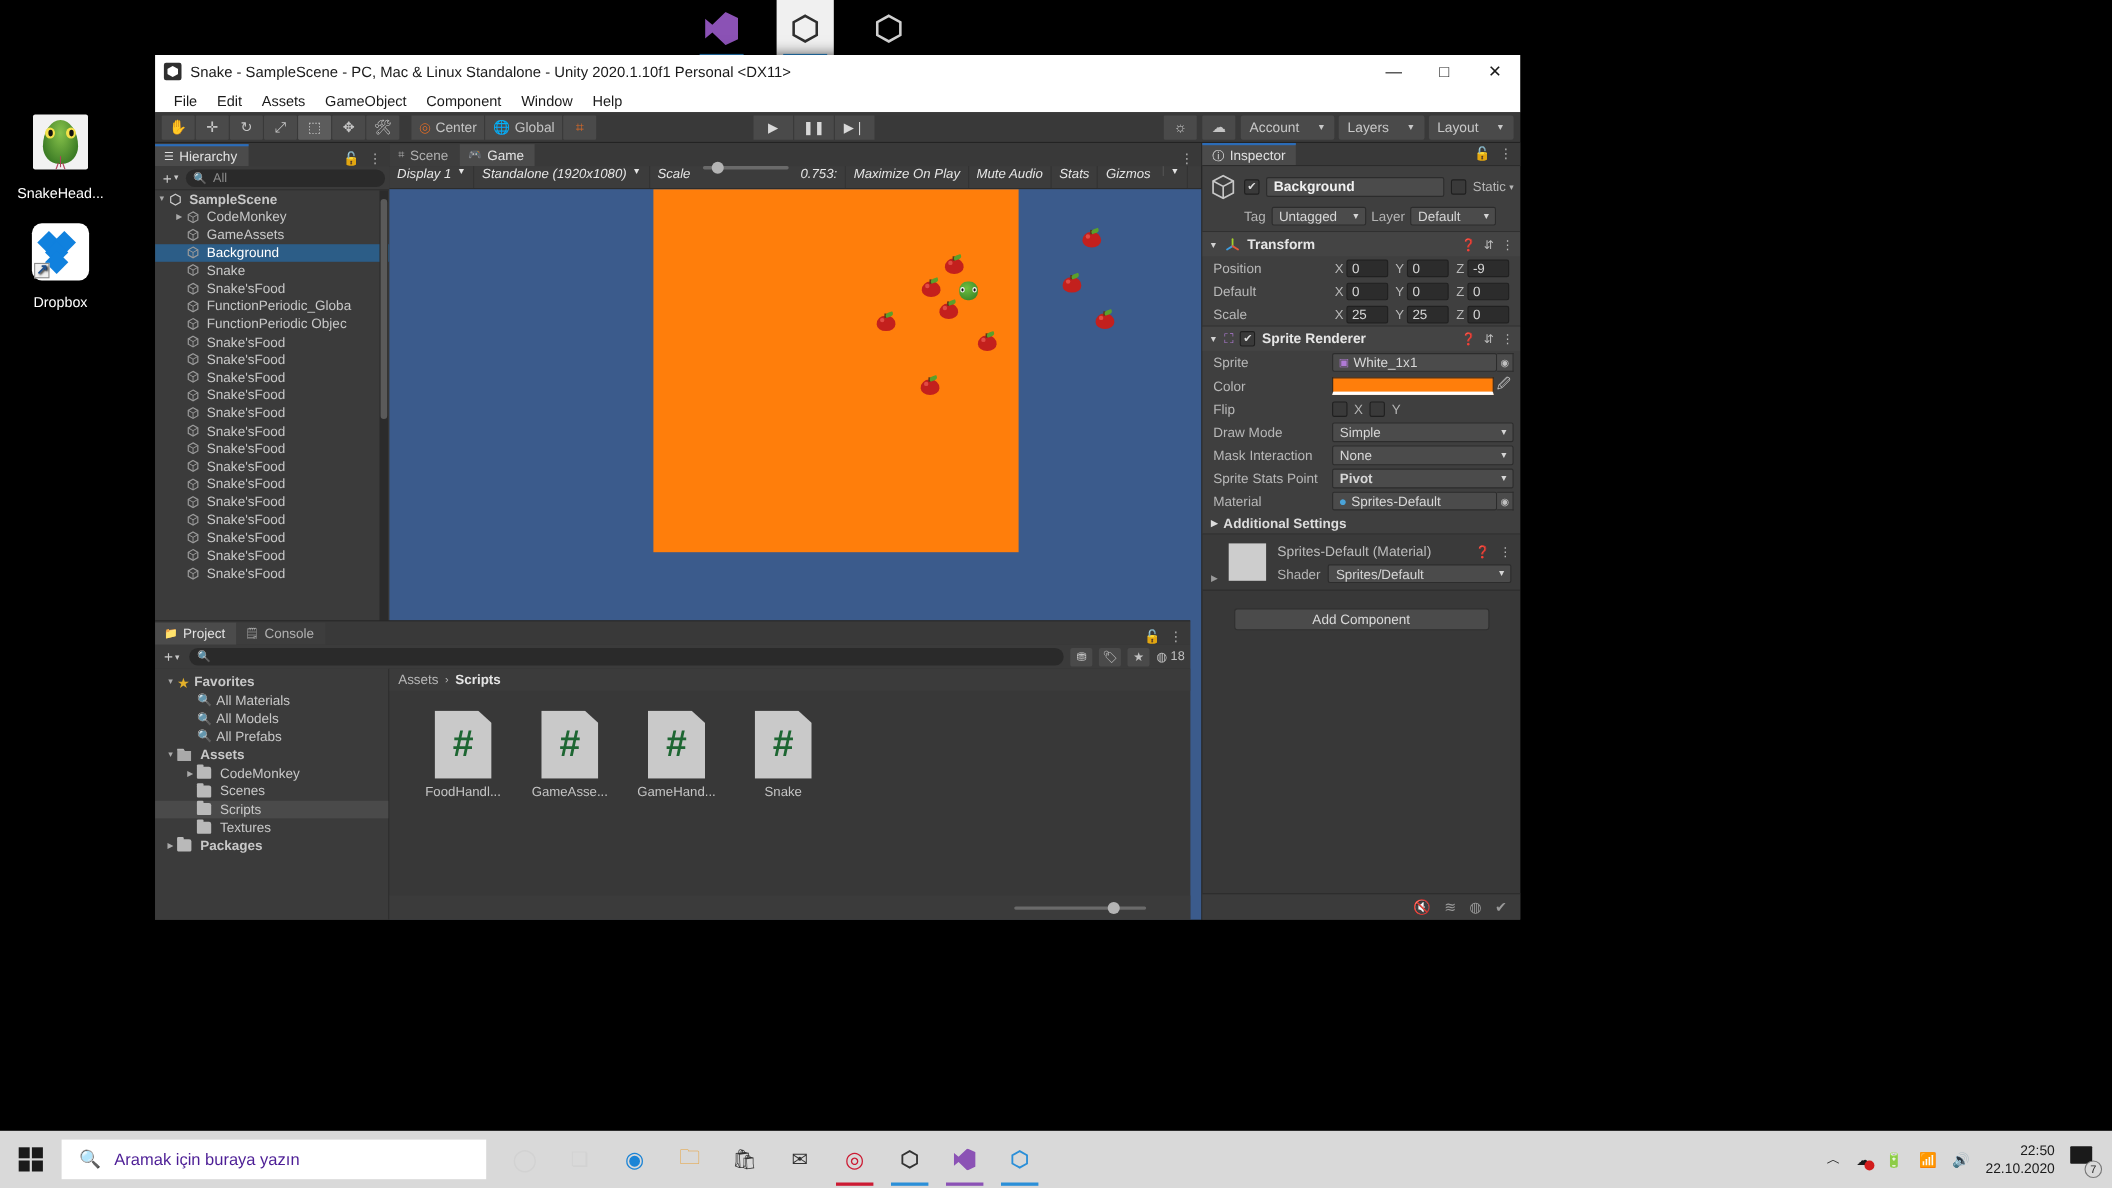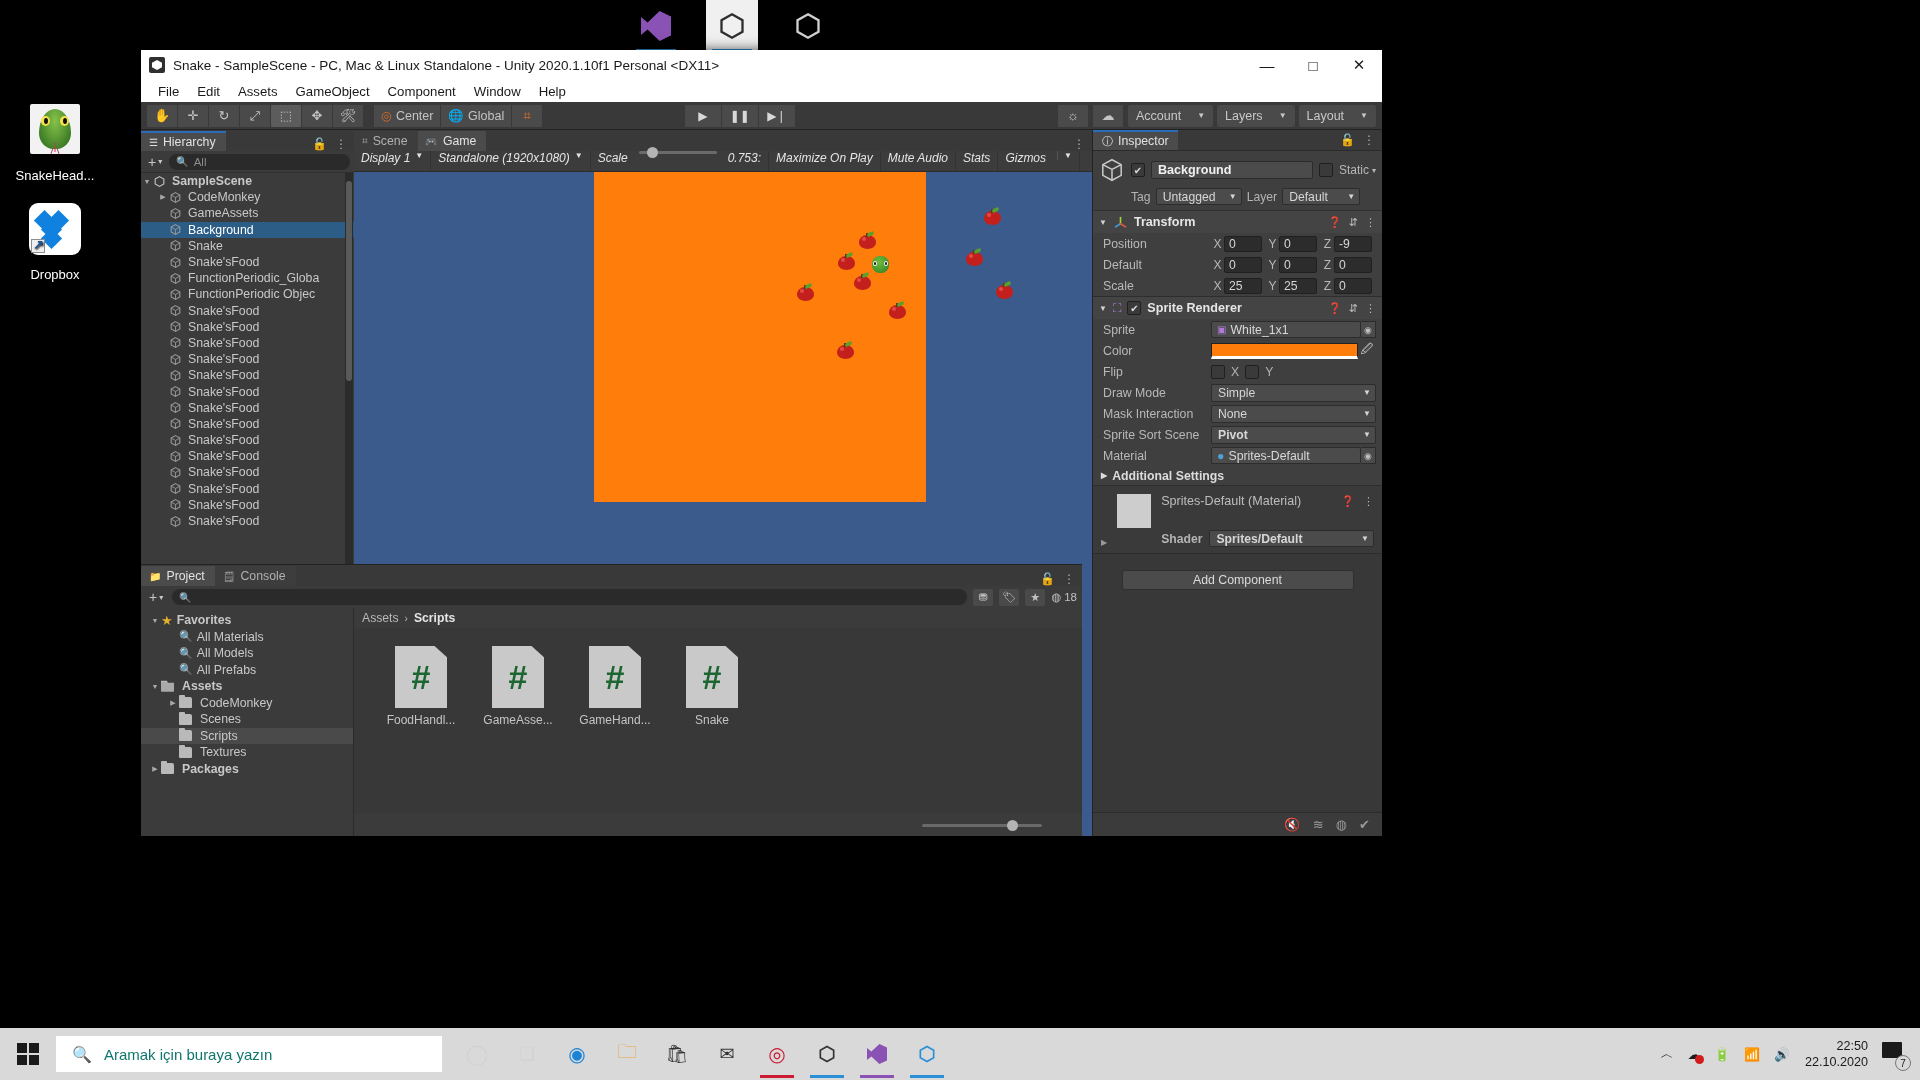--- a/index.html
+++ b/index.html
@@ -814,21 +814,21 @@
 
           <div class="prop">
             <span class="pname">Mask Interaction</span>
             <div class="dd" style="flex:1;height:18px;">
               <span>None</span>
               <span class="caret">▼</span>
             </div>
           </div>
 
           <div class="prop">
-            <span class="pname">Sprite Sort Scene</span>
+            <span class="pname">Sprite Stats Point</span>
             <div class="dd" style="flex:1;height:18px;font-weight:bold;">
               <span>Pivot</span>
               <span class="caret">▼</span>
             </div>
           </div>
 
           <div class="prop">
             <span class="pname">Material</span>
             <div class="field">
               <span style="color:#4aa3d8;">●</span>
@@ -845,21 +845,21 @@
 
         <div class="matprev">
           <span class="caret" style="align-self:flex-end;color:#9a9a9a;">▶</span>
           <div class="matsq"></div>
           <div style="flex:1;">
             <div style="display:flex;align-items:center;">
               <span style="font-size:12.6px;color:#bdbdbd;">Sprites-Default (Material)</span>
               <span style="margin-left:auto;color:#bdbdbd;font-size:11px;">❓</span>
               <span style="margin-left:8px;color:#bdbdbd;font-size:11px;">⋮</span>
             </div>
-            <div style="display:flex;align-items:center;gap:7px;margin-top:22px;font-weight:bold;">
+            <div style="display:flex;align-items:center;gap:7px;margin-top:5px;">
               <span class="lbl">Shader</span>
               <div class="dd" style="flex:1;height:17px;">
                 <span>Sprites/Default</span>
                 <span class="caret">▼</span>
               </div>
             </div>
           </div>
         </div>
 
         <div class="addcomp">Add Component</div>
@@ -1027,21 +1027,21 @@
   <div class="startbtn">
     <div class="winlogo">
         <div></div>
         <div></div>
         <div></div>
         <div></div>
       </div>
   </div>
   <div class="tsearch">
     <span style="font-size:16px;">🔍</span>
-    <span style="color:#0f766e;">Aramak için buraya yazın</span>
+    <span style="color:#4c1d95;">Aramak için buraya yazın</span>
   </div>
   <div class="tbicons">
     <div class="tbicon">
         <span style="font-size:20px;">◯</span>
       </div>
     <div class="tbicon">
         <span style="font-size:18px;">❏</span>
       </div>
     <div class="tbicon">
         <span style="font-size:20px;color:#1b84d6;">◉</span>

